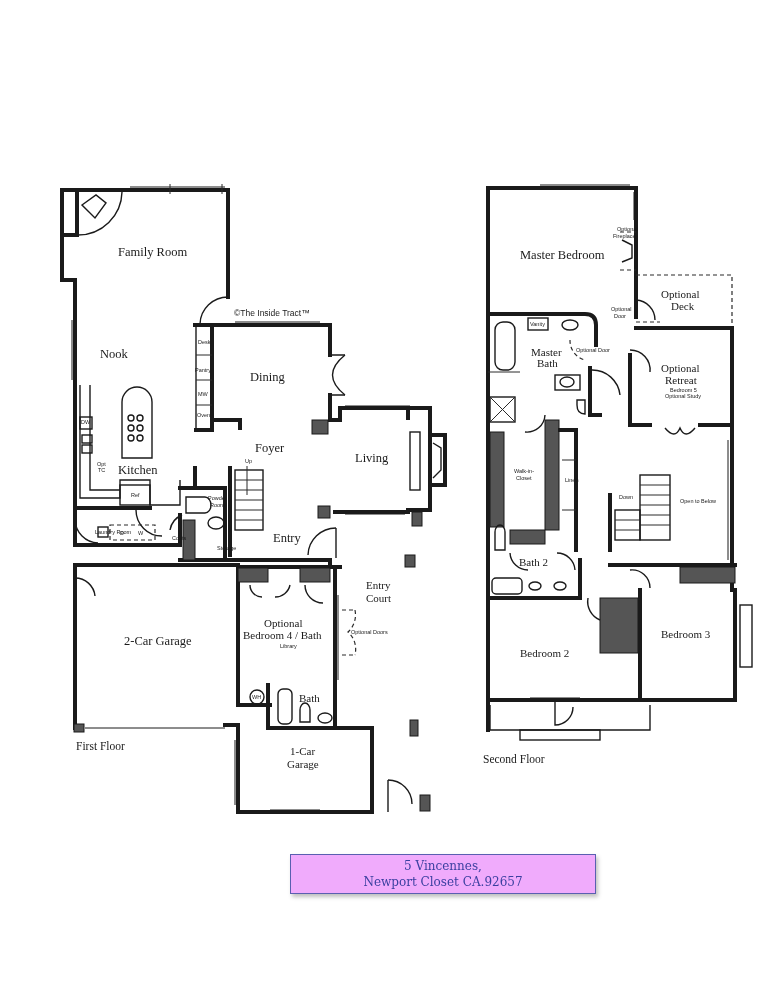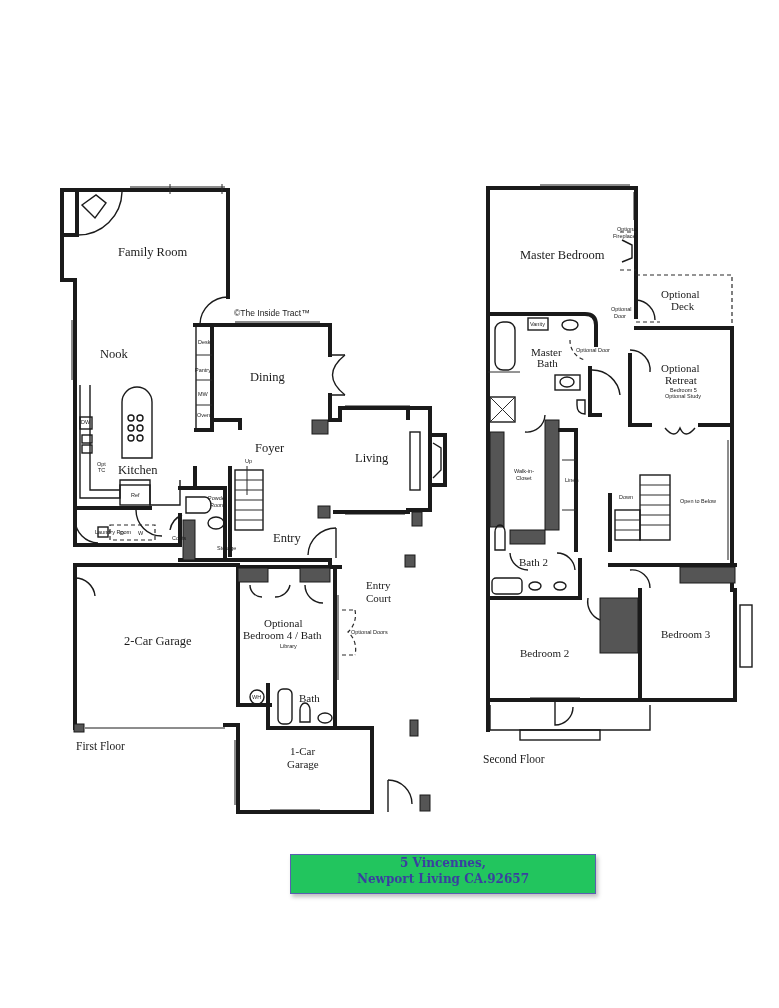--- a/index.html
+++ b/index.html
@@ -11,24 +11,24 @@
   .dash { stroke: #2a2a2a; stroke-width: 1.2; fill: none; stroke-dasharray: 4 3; }
   .win { stroke: #1a1a1a; stroke-width: 1; fill: #ffffff; }
   .hatch { fill: #555; stroke: #1a1a1a; stroke-width: 1; }
   .lbl { font-family: "Liberation Serif", serif; fill: #1a1a1a; }
   .lg { font-size: 12.5px; }
   .md { font-size: 11px; }
   .sm { font-size: 5.5px; font-family: "Liberation Sans", sans-serif; }
   .cap { font-size: 11.5px; }
   .addr-box {
     position: absolute; left: 290px; top: 854px; width: 304px; height: 38px;
-    border: 1.5px solid #5a5fb0; background: #22c55e;
+    border: 1.5px solid #5a5fb0; background: #f0abfc;
     box-shadow: 2px 3px 4px rgba(0,0,0,0.25);
-    display: flex; flex-direction: column; align-items: center; justify-content: flex-start;
-    font-family: "DejaVu Serif", serif; color: #3a3fa0; font-size: 12px; line-height: 16px; font-weight: bold;
+    display: flex; flex-direction: column; align-items: center; justify-content: center;
+    font-family: "DejaVu Serif", serif; color: #3a3fa0; font-size: 12px; line-height: 16px;
   }
 </style>
 </head>
 <body>
 
 <svg class="plan" viewBox="0 0 779 1008" xmlns="http://www.w3.org/2000/svg">
 
   <g>
 
     <path class="w" d="M62,190 L228,190 L228,188 L228,297"></path>
@@ -297,14 +297,14 @@
     <text class="lbl sm" x="614" y="318">Door</text>
     <text class="lbl sm" x="576" y="352">Optional Door</text>
     <text class="lbl sm" x="530" y="326">Vanity</text>
     <text class="lbl sm" x="619" y="499">Down</text>
     <text class="lbl cap" x="483" y="763">Second Floor</text>
   </g>
 </svg>
 
 <div class="addr-box">
   <div>5 Vincennes,</div>
-  <div>Newport Living CA.92657</div>
+  <div>Newport Closet CA.92657</div>
 </div>
 
 </body></html>

